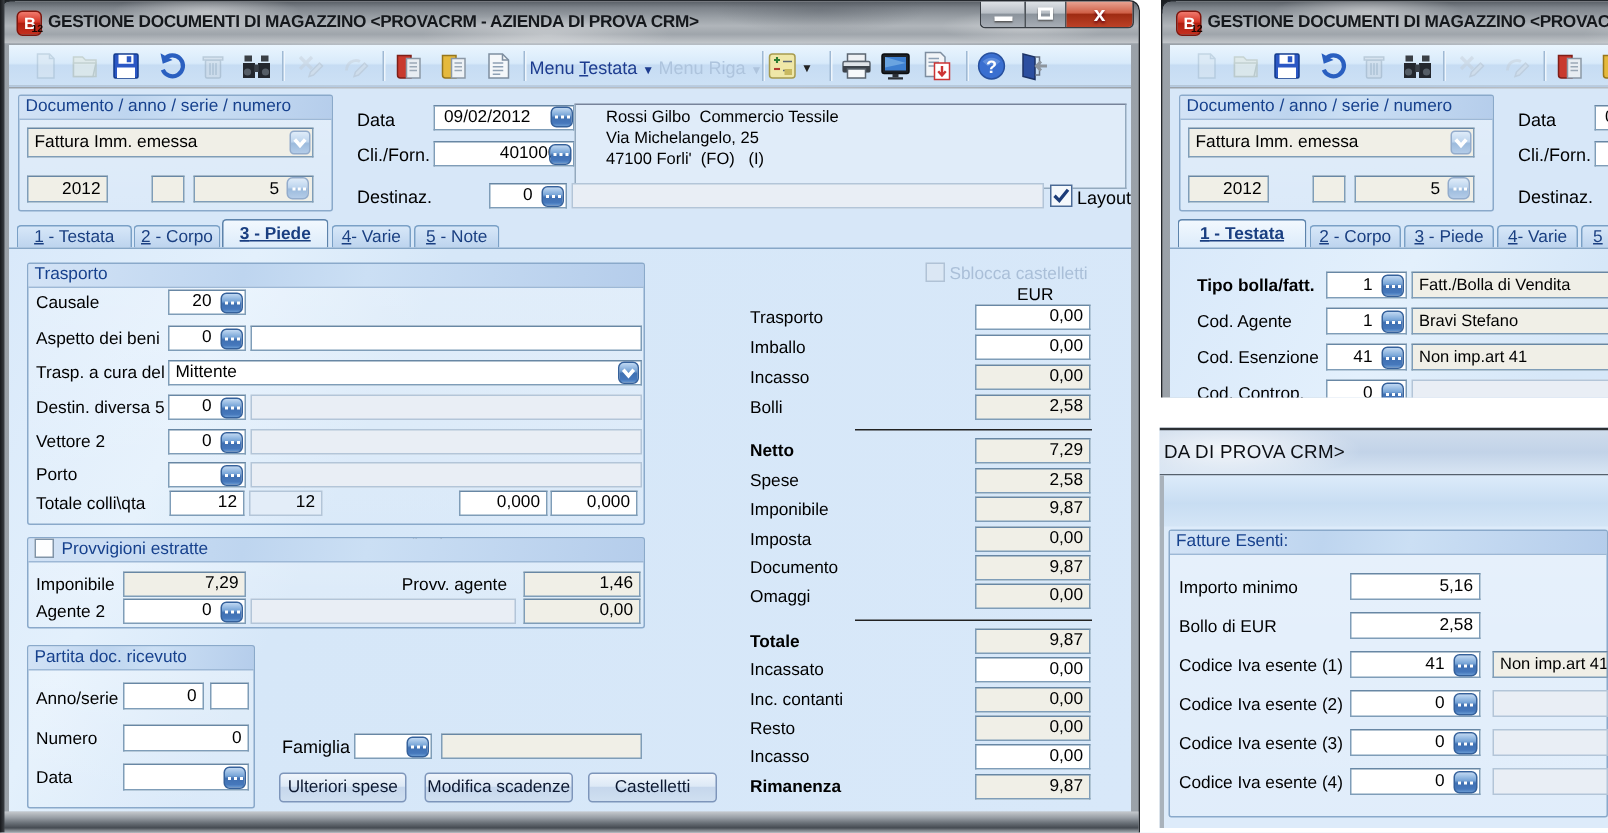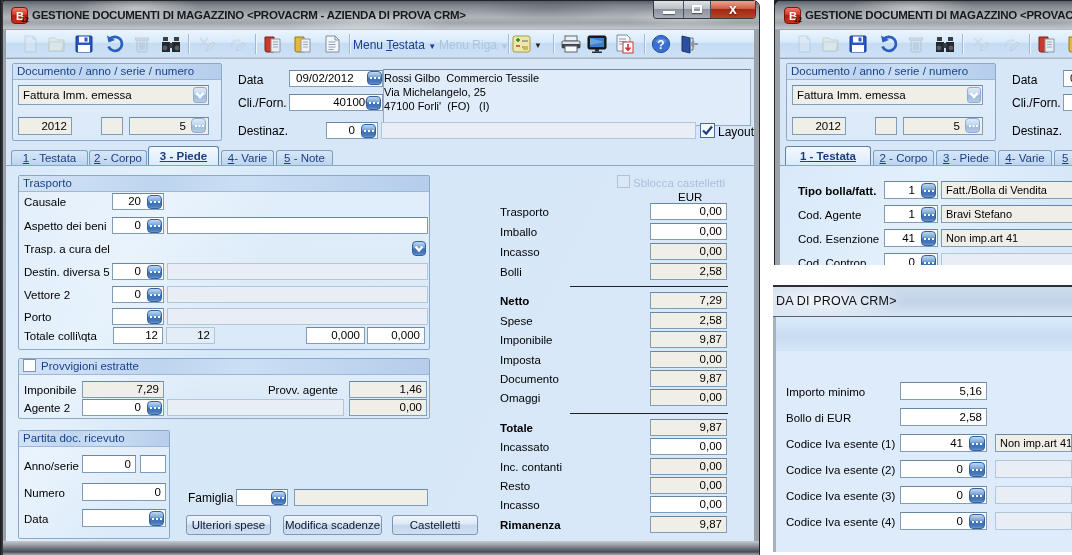--- a/index.html
+++ b/index.html
@@ -193,21 +193,21 @@
 <div class="lbl" style="left:238px;top:96px;font-size:12px">Cli./Forn.</div>
 <div class="fld num" style="left:289px;top:94px;width:94px;height:17px;line-height:15px;">4010001</div>
 <div class="b3" style="left:366px;top:96px;width:15px;height:14px">
       <i></i>
     </div>
 <div class="lbl" style="left:238px;top:124px;font-size:12px">Destinaz.</div>
 <div class="fld num" style="left:326px;top:122px;width:52px;height:17px;line-height:15px;padding-right:22px">0</div>
 <div class="b3" style="left:361px;top:124px;width:15px;height:14px">
       <i></i>
     </div>
-<div class="abs" style="left:383px;top:69px;width:368px;height:57px;background:#e0ecf9;border:1px solid #93a9be;border-top-color:#77839a;padding:1px 0 0 0;line-height:14px;font-size:11px">Rossi Gilbo&nbsp;&nbsp;Commercio Tessile<br>Via Michelangelo, 25<br>47100 Forli'&nbsp;&nbsp;(FO)&nbsp;&nbsp;&nbsp;(I)</div>
+<div class="abs" style="left:383px;top:69px;width:368px;height:57px;background:#e0ecf9;border:1px solid #93a9be;border-top-color:#77839a;padding:1px 0 0 20px;line-height:14px;font-size:11px">Rossi Gilbo&nbsp;&nbsp;Commercio Tessile<br>Via Michelangelo, 25<br>47100 Forli'&nbsp;&nbsp;(FO)&nbsp;&nbsp;&nbsp;(I)</div>
 <div class="fld lro" style="left:381px;top:122px;width:315px;height:17px;"></div>
 <div class="abs" style="left:700px;top:123px;width:15px;height:15px;background:#f4f8fc;border:1px solid #4a6a96">
 <svg width="13" height="13">
         <path d="M2 6.5l3.2 3.2L11 2.5" fill="none" stroke="#1c3c78" stroke-width="2.2"></path>
       </svg></div>
 <div class="lbl" style="left:718px;top:125px;font-size:12px">Layout</div>
 <div class="tab" style="left:11px;width:77px"><u>1</u> - Testata</div>
 <div class="tab" style="left:89px;width:58px"><u>2</u> - Corpo</div>
 <div class="tab tabsel" style="left:148px;width:71px"><u><u>3</u> - Piede</u></div>
 <div class="tab" style="left:221px;width:53px"><u>4</u>- Varie</div>
@@ -239,20 +239,21 @@
       <i></i>
     </div>
 <div class="fld lro" style="left:167px;top:286px;width:261px;height:17px;"></div>
 <div class="lbl" style="left:24px;top:310px;">Porto</div>
 <div class="fld num" style="left:112px;top:308px;width:52px;height:17px;line-height:15px;padding-right:22px"></div>
 <div class="b3" style="left:147px;top:310px;width:15px;height:14px">
       <i></i>
     </div>
 <div class="fld lro" style="left:167px;top:308px;width:261px;height:17px;"></div>
 <div class="lbl" style="left:24px;top:242px;">Trasp. a cura del</div>
+<div class="fld" style="left:112px;top:240px;width:316px;height:17px;"><span style="padding-left:4px;line-height:15px">Mittente</span></div>
 <div class="abs" style="left:412px;top:241px;width:14px;height:15px;border-radius:4px;border:1px solid #35619b;
  background:linear-gradient(180deg,#c0d8f2 0%,#79a6d8 40%,#3f70b2 54%,#4678bc 85%,#699ad2 100%)">
  <svg width="12" height="13">
         <path d="M2.5 4.5l3.5 4L9.5 4.5" fill="none" stroke="#fff" stroke-width="2.4"></path>
       </svg></div>
 <div class="lbl" style="left:24px;top:329px;">Totale colli\qta</div>
 <div class="fld num" style="left:113px;top:327px;width:50px;height:17px;line-height:15px;">12</div>
 <div class="fld num" style="left:166px;top:327px;width:49px;height:17px;line-height:15px;background:#e3edf8;border-color:#b3c5d8">12</div>
 <div class="lbl" style="left:218px;top:329px;margin-top:28px;">Peso netto/lordo</div>
 <div class="fld num" style="left:306px;top:327px;width:59px;height:17px;line-height:15px;">0,000</div>
@@ -460,20 +461,23 @@
 <div class="abs" style="left:773px;top:285px;width:299px;height:267px;overflow:hidden;background:#ddebfa">
 <div class="abs" style="left:0;top:0;width:299px;height:2px;background:#2b2f34"></div>
 <div class="abs" style="left:0;top:2px;width:299px;height:29px;
  background:radial-gradient(ellipse 120px 26px at 15% 45%, rgba(255,255,255,.85), rgba(255,255,255,0) 75%),
  linear-gradient(180deg,#cfdcec 0%,#c2d3e8 50%,#d8e5f3 100%)"></div>
 <div class="abs" style="left:3px;top:9px;font-size:12.5px;color:#0c0f14;letter-spacing:.2px">DA DI PROVA CRM&gt;</div>
 <div class="abs" style="left:0;top:31px;width:299px;height:1px;background:#55606c"></div>
 <div class="abs" style="left:0;top:32px;width:299px;height:34px;
  background:linear-gradient(180deg,#dcebfa 0%,#c8ddf2 55%,#d4e5f6 100%)"></div>
 <div class="abs" style="left:0;top:32px;width:3px;height:235px;background:#a9b2bb"></div>
+<div class="grp" style="left:6px;top:68px;width:293px;height:192px">
+      <div class="ghd">Fatture Esenti:</div>
+    </div>
 <div class="lbl" style="left:13px;top:100px;">Importo minimo</div>
 <div class="fld num" style="left:127px;top:97px;width:87px;height:18px;line-height:16px;">5,16</div>
 <div class="lbl" style="left:13px;top:126px;">Bollo di EUR</div>
 <div class="fld num" style="left:127px;top:123px;width:87px;height:18px;line-height:16px;">2,58</div>
 <div class="lbl" style="left:13px;top:152px;">Codice Iva esente (1)</div>
 <div class="fld num" style="left:127px;top:149px;width:87px;height:18px;line-height:16px;padding-right:23px">41</div>
 <div class="b3" style="left:196px;top:151px;width:16px;height:15px">
       <i></i>
     </div>
 <div class="fld ro" style="left:222px;top:149px;width:77px;height:18px;"><span style="padding-left:4px;line-height:16px;font-size:11px">Non imp.art 41</span></div>

